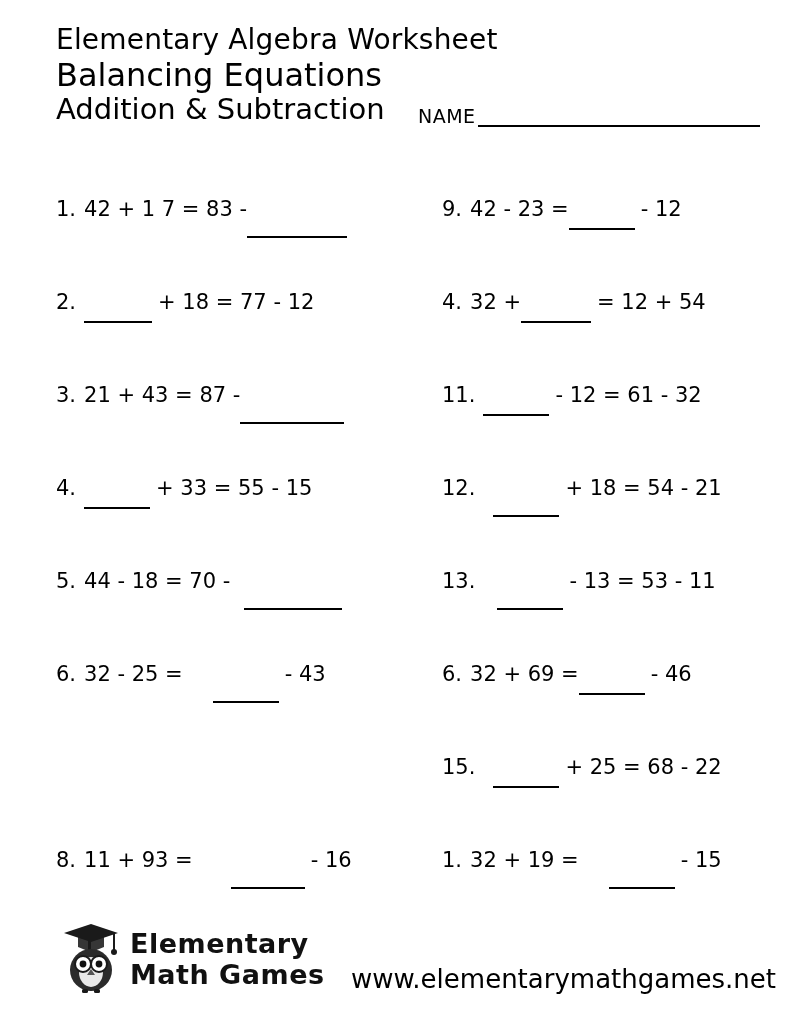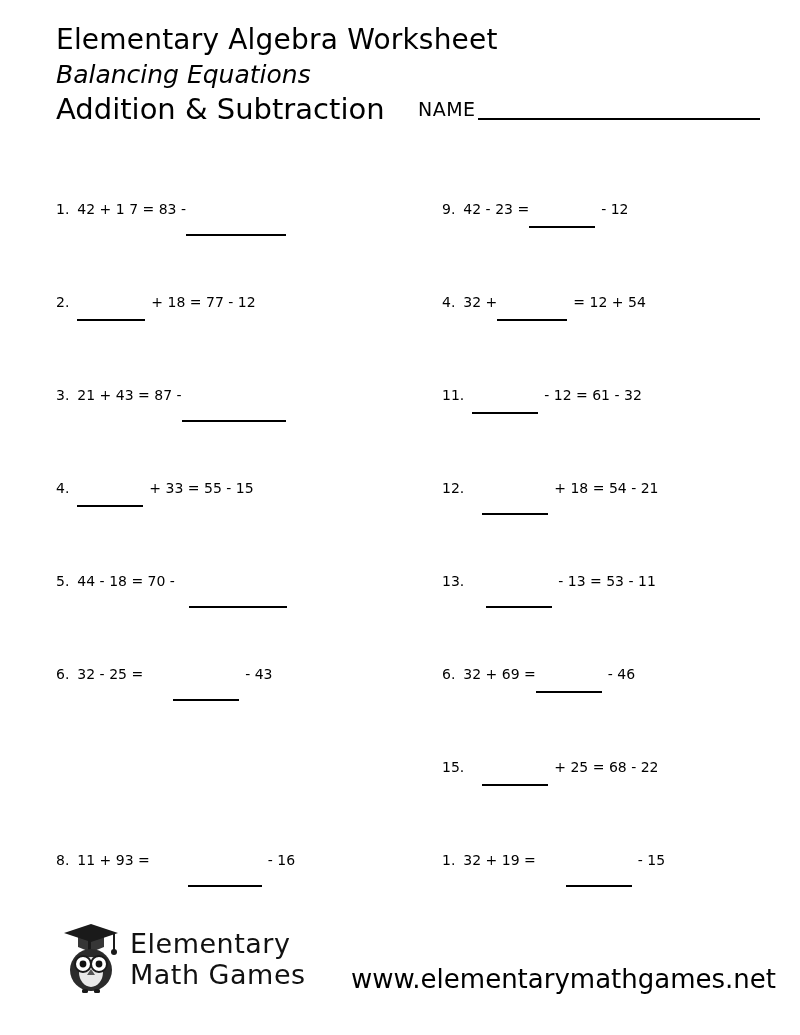--- a/index.html
+++ b/index.html
@@ -30,24 +30,23 @@
     top: 22px;
     width: 724px;
   }
   .title-main {
     font-size: 28px;
     line-height: 36px;
     letter-spacing: 0.2px;
     white-space: nowrap;
   }
   .title-sub1 {
-    font-size: 25px;
+    font-size: 32px;
     line-height: 34px;
     white-space: nowrap;
-    font-style: italic;
   }
   .title-sub2-row {
     position: relative;
     height: 36px;
   }
   .title-sub2 {
     font-size: 29px;
     line-height: 34px;
     white-space: nowrap;
     position: absolute;
@@ -58,20 +57,21 @@
     position: absolute;
     left: 362px;
     top: 6px;
     display: flex;
     align-items: flex-end;
   }
   .name-label {
     font-size: 19px;
     line-height: 22px;
     letter-spacing: 0.5px;
+    margin-top: 7px;
   }
   .name-rule {
     width: 282px;
     border-bottom: 2px solid #000;
     margin-left: 2px;
     height: 20px;
   }
 
   
   .problems {
@@ -80,21 +80,21 @@
     top: 196px;
     width: 800px;
   }
   .prow {
     position: relative;
     height: 93px;
   }
   .pcell {
     position: absolute;
     top: 0;
-    font-size: 14px;
+    font-size: 21px;
     line-height: 26px;
     white-space: nowrap;
   }
   .pcell.left  { left: 38px; }
   .pcell.right { left: 424px; }
 
   .num {
     display: inline-block;
   }
   .expr {
@@ -123,21 +123,21 @@
     top: 0px;
     display: flex;
     align-items: center;
   }
   .logo-text {
     margin-left: 6px;
     line-height: 1.0;
   }
   .logo-line {
     font-family: "DejaVu Sans", sans-serif;
-    font-weight: normal;
+    font-weight: bold;
     font-size: 27px;
     letter-spacing: 0.5px;
     color: #111;
   }
   .logo-line.second {
     margin-top: 4px;
   }
   .site {
     position: absolute;
     right: 42px;

